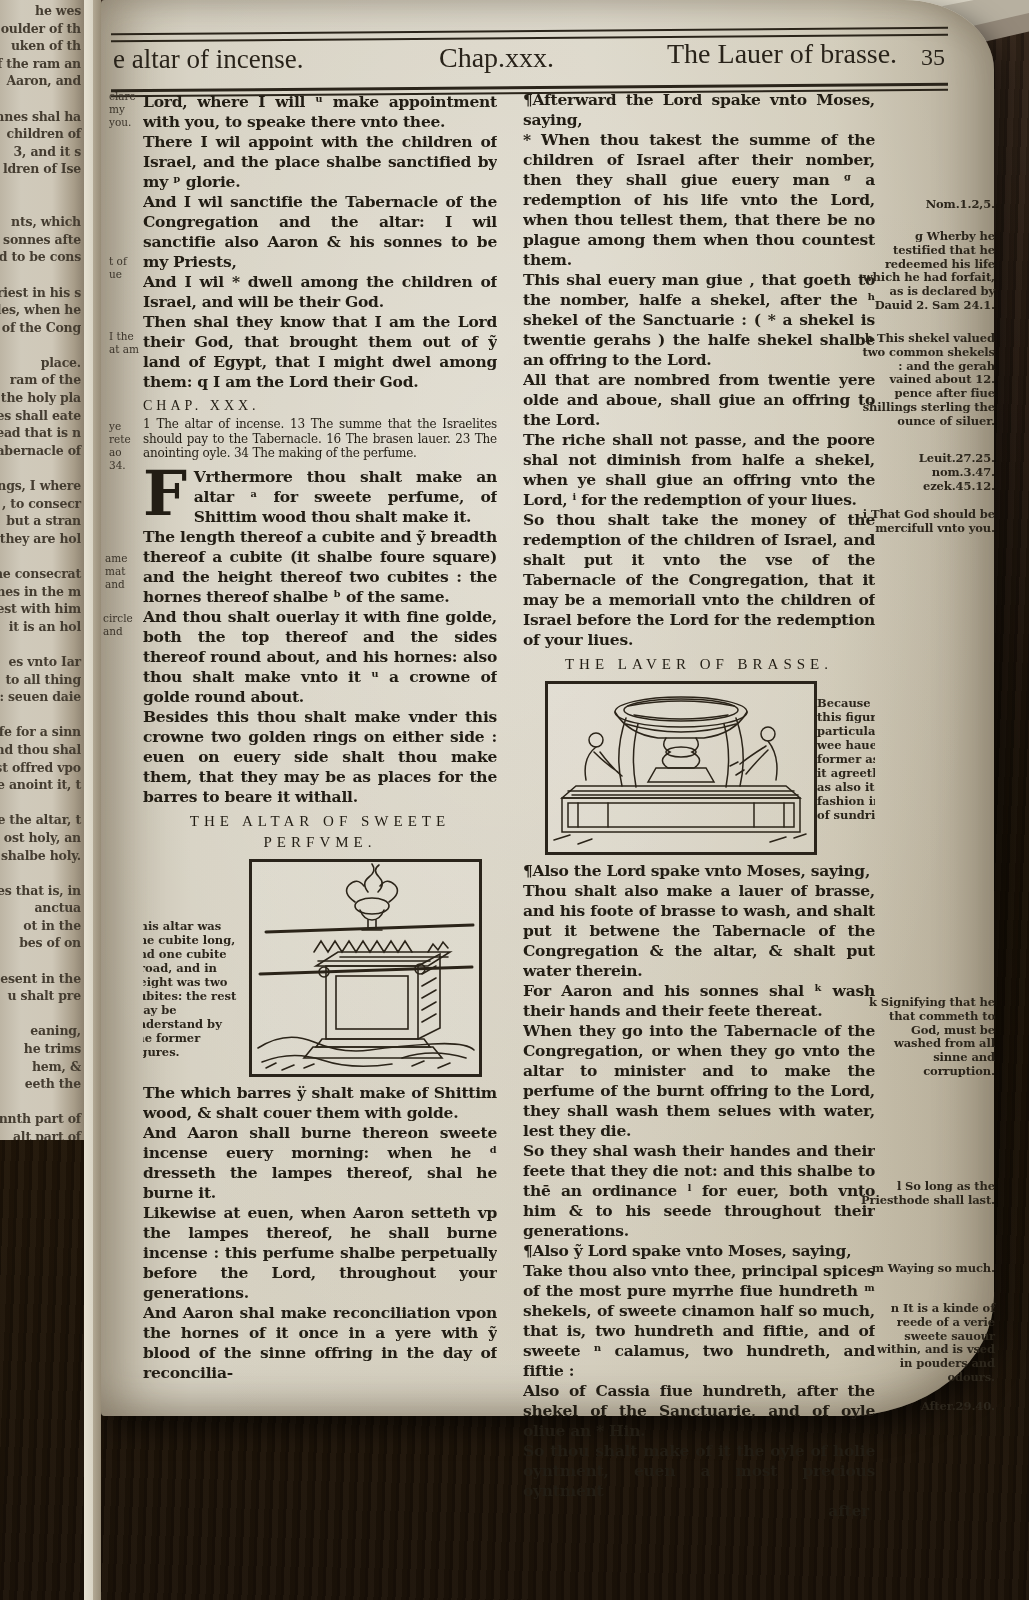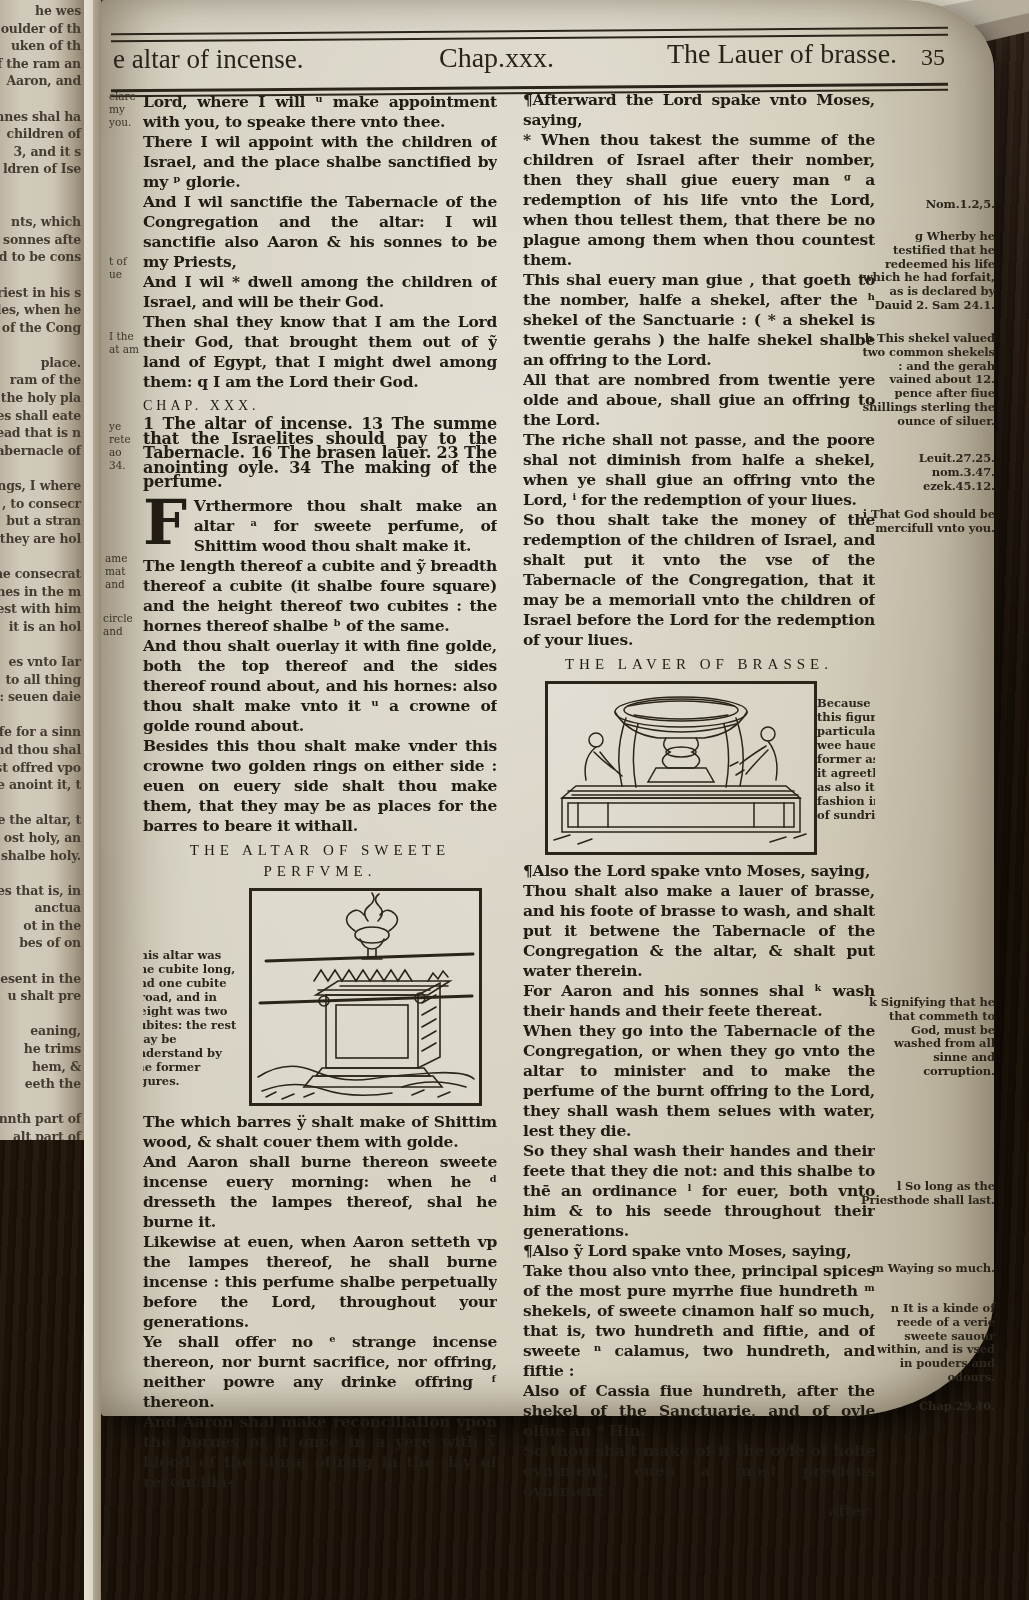--- a/index.html
+++ b/index.html
@@ -60,21 +60,21 @@
   .rh-right{left:566px;top:38px;font-size:28px;}
   .rh-page{left:820px;top:44px;font-size:24px;}
   
   .col{position:absolute;text-align:justify;font-weight:700;font-size:15.5px;line-height:20px;
        letter-spacing:-.25px;color:#221d14;overflow:hidden;}
   .col1{left:42px;top:92px;width:354px;height:1480px;}
   .col2{left:422px;top:90px;width:352px;height:1495px;}
   .verse{position:relative;margin:0;}
   .chaphead{text-align:left;font-weight:400;font-family:"Liberation Serif",serif;
     font-size:14px;letter-spacing:4px;margin-top:4px;}
-  .chapsum{font-size:16px;line-height:14.5px;font-weight:700;letter-spacing:-.2px;margin:1px 0 6px;}
+  .chapsum{font-size:12px;line-height:14.5px;font-weight:400;letter-spacing:-.2px;margin:1px 0 6px;}
   .dropcap{float:left;font-size:62px;line-height:50px;padding:2px 7px 0 0;font-weight:700;}
   
   .figwrap{position:relative;margin:4px 0 6px;}
   .figcap{text-align:center;font-family:"Liberation Serif",serif;font-weight:400;
     font-size:15px;letter-spacing:5px;line-height:21px;white-space:pre-line;margin-bottom:6px;}
   .figbox{border:3px solid #2a241b;background:rgba(255,255,255,.12);}
   .fig1box{margin-left:106px;width:227px;height:212px;}
   .fig2box{margin-left:22px;width:266px;height:168px;}
   .fignote{position:absolute;font-weight:700;font-size:11.5px;line-height:14px;
     letter-spacing:0;text-align:left;color:#2c261c;}
@@ -302,24 +302,20 @@
     <div class="verse">
       
       <span>And Aaron shall burne thereon sweete incense euery morning: when he ᵈ dresseth the lampes thereof, shal he burne it.</span>
     </div>
     <div class="verse">
       
       <span>Likewise at euen, when Aaron setteth vp the lampes thereof, he shall burne incense : this perfume shalbe perpetually before the Lord, throughout your generations.</span>
     </div>
     <div class="verse">
       
-      <span>Ye shall offer no ᵉ strange incense thereon, nor burnt sacrifice, nor offring, neither powre any drinke offring ᶠ thereon.</span>
-    </div>
-    <div class="verse">
-      
       <span>And Aaron shal make reconciliation vpon the hornes of it once in a yere with ỹ blood of the sinne offring in the day of reconcilia-</span>
     </div>
   </div>
 
   <div class="col col2">
     <div class="verse">
       
       <span>¶Afterward the Lord spake vnto Moses, saying,</span>
     </div>
     <div class="verse">
@@ -425,15 +421,15 @@
   <div class="mnote" style="top:230px;">g  Wherby he testified that he redeemed his life which he had forfait, as is declared by Dauid 2. Sam 24.1.</div>
   <div class="mnote" style="top:332px;">h  This shekel valued two common shekels : and the gerah vained about 12. pence after fiue shillings sterling the ounce of siluer.</div>
   <div class="mnote" style="top:452px;">Leuit.27.25.
 nom.3.47.
 ezek.45.12.</div>
   <div class="mnote" style="top:508px;">i  That God should be mercifull vnto you.</div>
   <div class="mnote" style="top:996px;">k  Signifying that he that commeth to God, must be washed from all sinne and corruption.</div>
   <div class="mnote" style="top:1180px;">l  So long as the Priesthode shall last.</div>
   <div class="mnote" style="top:1262px;">m  Waying so much.</div>
   <div class="mnote" style="top:1302px;">n  It is a kinde of reede of a verie sweete sauour within, and is vsed in pouders and odours.</div>
-  <div class="mnote" style="top:1400px;">Chap.29.40.</div>
+  <div class="mnote" style="top:1400px;">After.29.40.</div>
 
 </div>
 
 </body></html>

